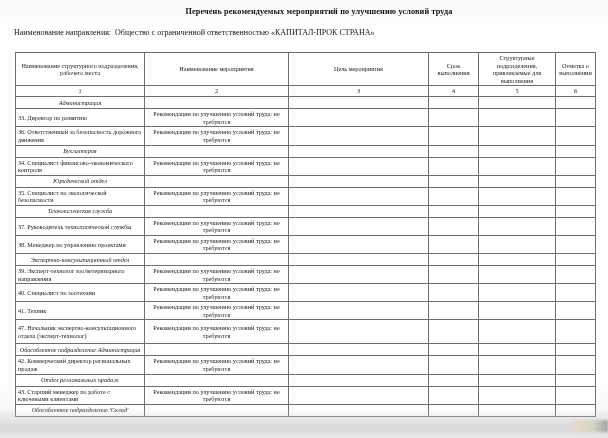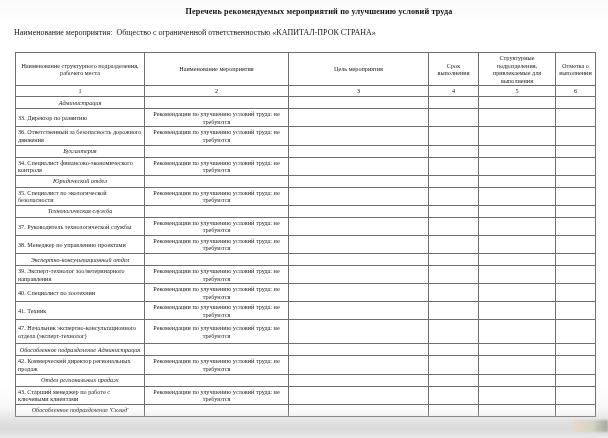--- a/index.html
+++ b/index.html
@@ -130,21 +130,21 @@
   tr.dep td { height: 9px; }
 </style>
 </head>
 <body>
 
 <div class="scan-page"></div>
 
 <div class="doc-title">Перечень рекомендуемых мероприятий по улучшению условий труда</div>
 
 <div class="org-line">
-  <span class="org-label">Наименование мероприятия:</span>
+  <span class="org-label">Наименование направления:</span>
   <span class="org-value">Общество с ограниченной ответственностью «КАПИТАЛ-ПРОК СТРАНА»</span>
 </div>
 
 <table class="sheet">
   <colgroup>
     <col class="c1">
       <col class="c2">
       <col class="c3">
       <col class="c4">
       <col class="c5">

